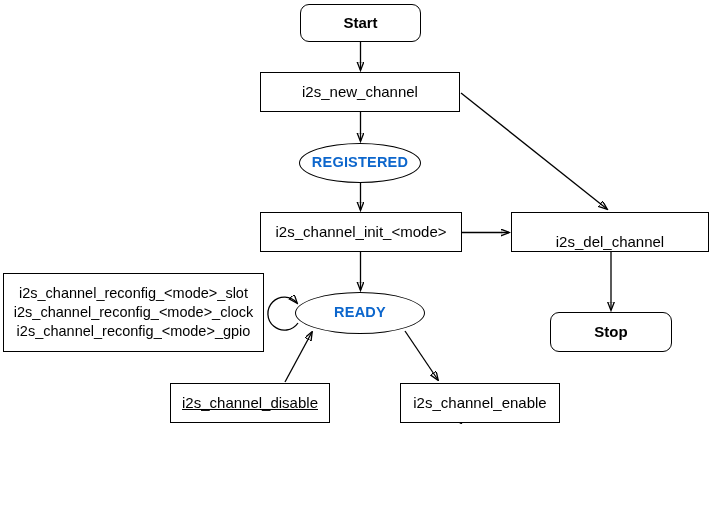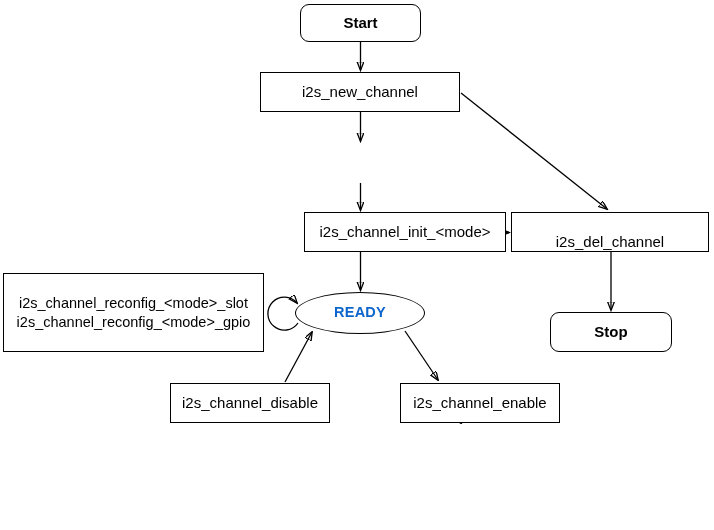--- a/index.html
+++ b/index.html
@@ -49,43 +49,47 @@
   </svg>
 
   <div class="node rounded bold" style="left:300px;top:4px;width:121px;height:38px;">
     <span>Start</span>
   </div>
 
   <div class="node" style="left:260px;top:72px;width:200px;height:40px;text-align:right;">
     <span>i2s_new_channel</span>
   </div>
 
+  <div class="node ellipse" style="left:299px;top:143px;width:122px;height:40px;">
+    <span>REGISTERED</span>
+  </div>
 
-  <div class="node" style="left:260px;top:212px;width:202px;height:40px;margin-left:44px;">
+  <div class="node" style="left:260px;top:212px;width:202px;height:40px;">
     <span>i2s_channel_init_&lt;mode&gt;</span>
   </div>
 
   <div class="node" style="left:511px;top:212px;width:198px;height:40px;align-items:flex-end;">
     <span>i2s_del_channel</span>
   </div>
 
   <div class="node ellipse" style="left:295px;top:292px;width:130px;height:42px;">
     <span>READY</span>
   </div>
 
   <div class="node rounded bold" style="left:550px;top:312px;width:122px;height:40px;">
     <span>Stop</span>
   </div>
 
   <div class="node multiline" style="left:3px;top:273px;width:261px;height:79px;justify-content:center;">
     <span>i2s_channel_reconfig_&lt;mode&gt;_slot</span>
+    <span>i2s_channel_reconfig_&lt;mode&gt;_clock</span>
     <span>i2s_channel_reconfig_&lt;mode&gt;_gpio</span>
   </div>
 
-  <div class="node" style="left:170px;top:383px;width:160px;height:40px;">
+  <div class="node" style="left:170px;top:383px;width:160px;height:40px;text-decoration:underline;">
     <span>i2s_channel_disable</span>
   </div>
 
   <div class="node" style="left:400px;top:383px;width:160px;height:40px;text-align:center;">
     <span>i2s_channel_enable</span>
   </div>
 
   <div class="node ellipse" style="left:297px;top:457px;width:126px;height:41px;">
     <span>RUNNING</span>
   </div>

